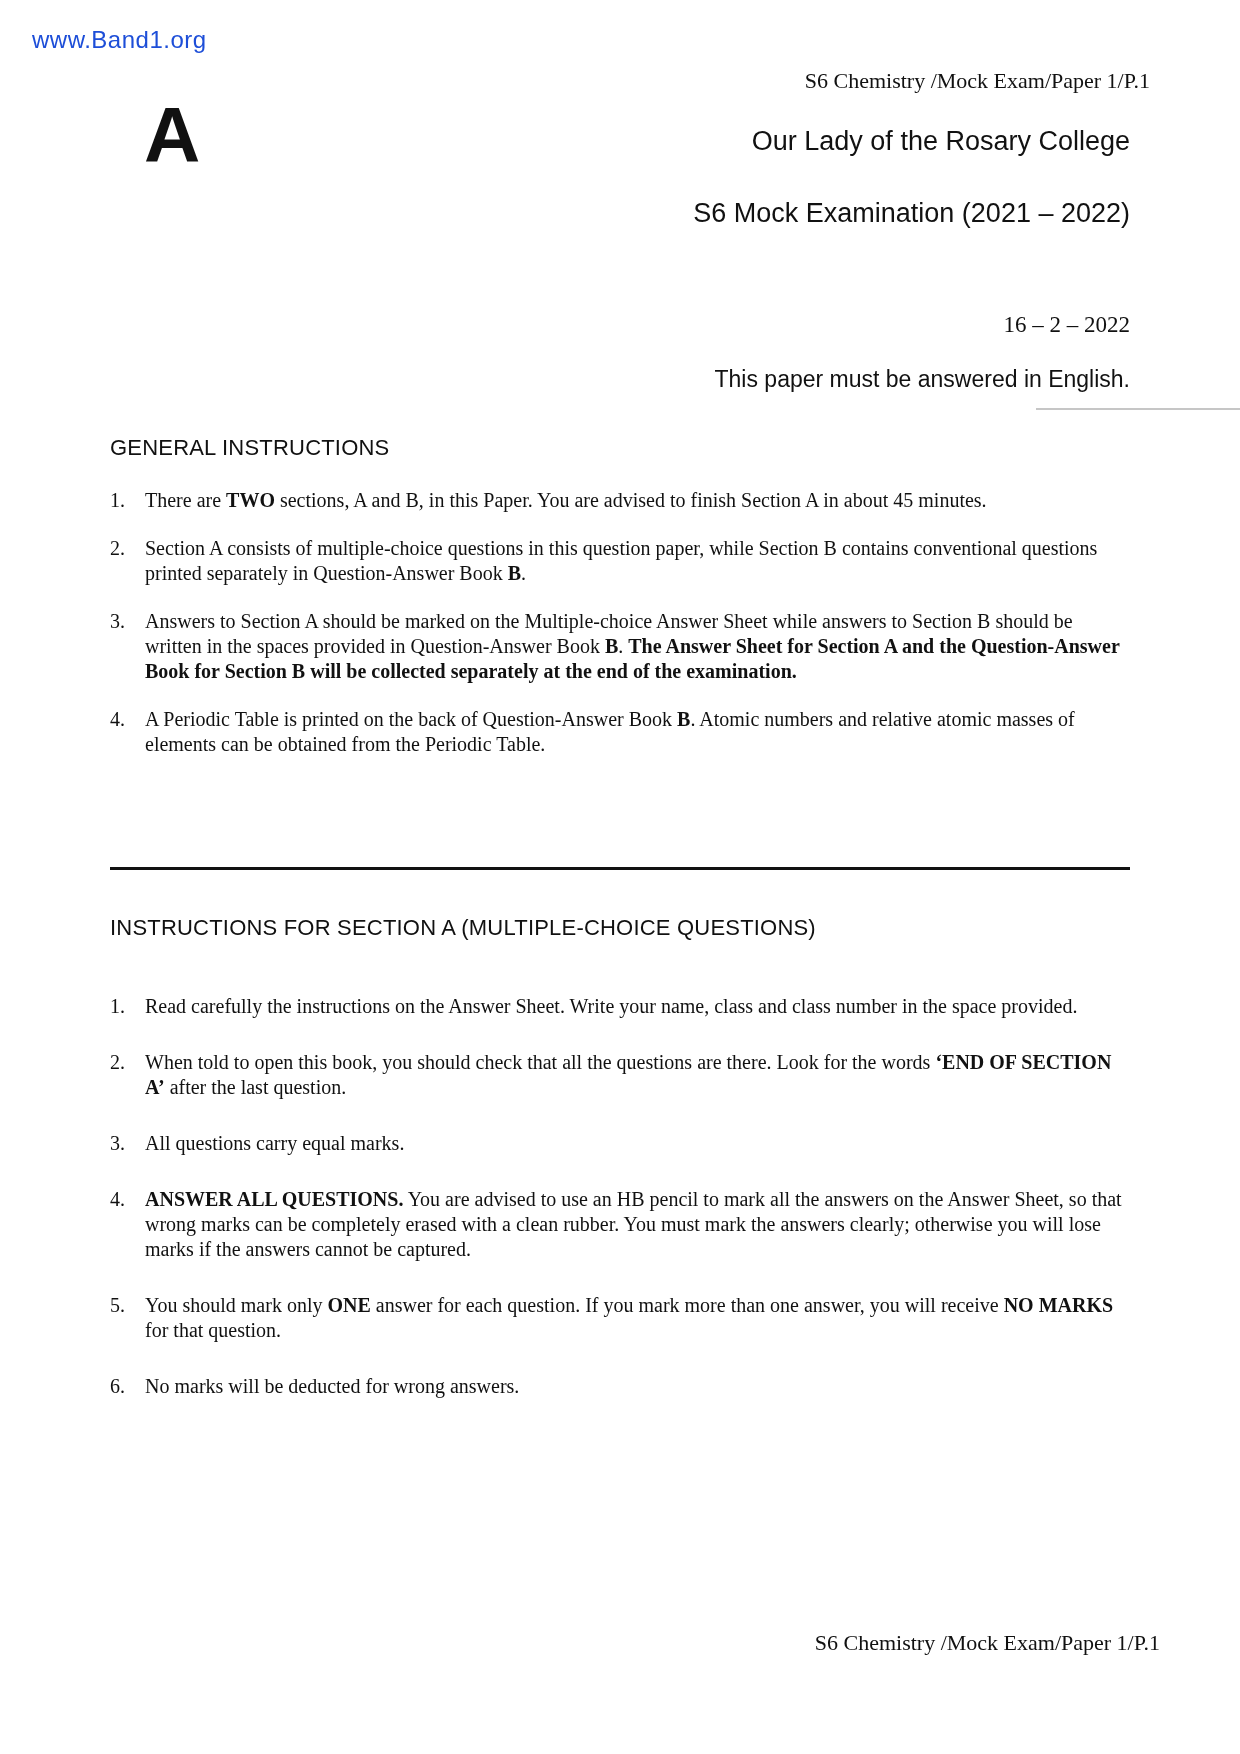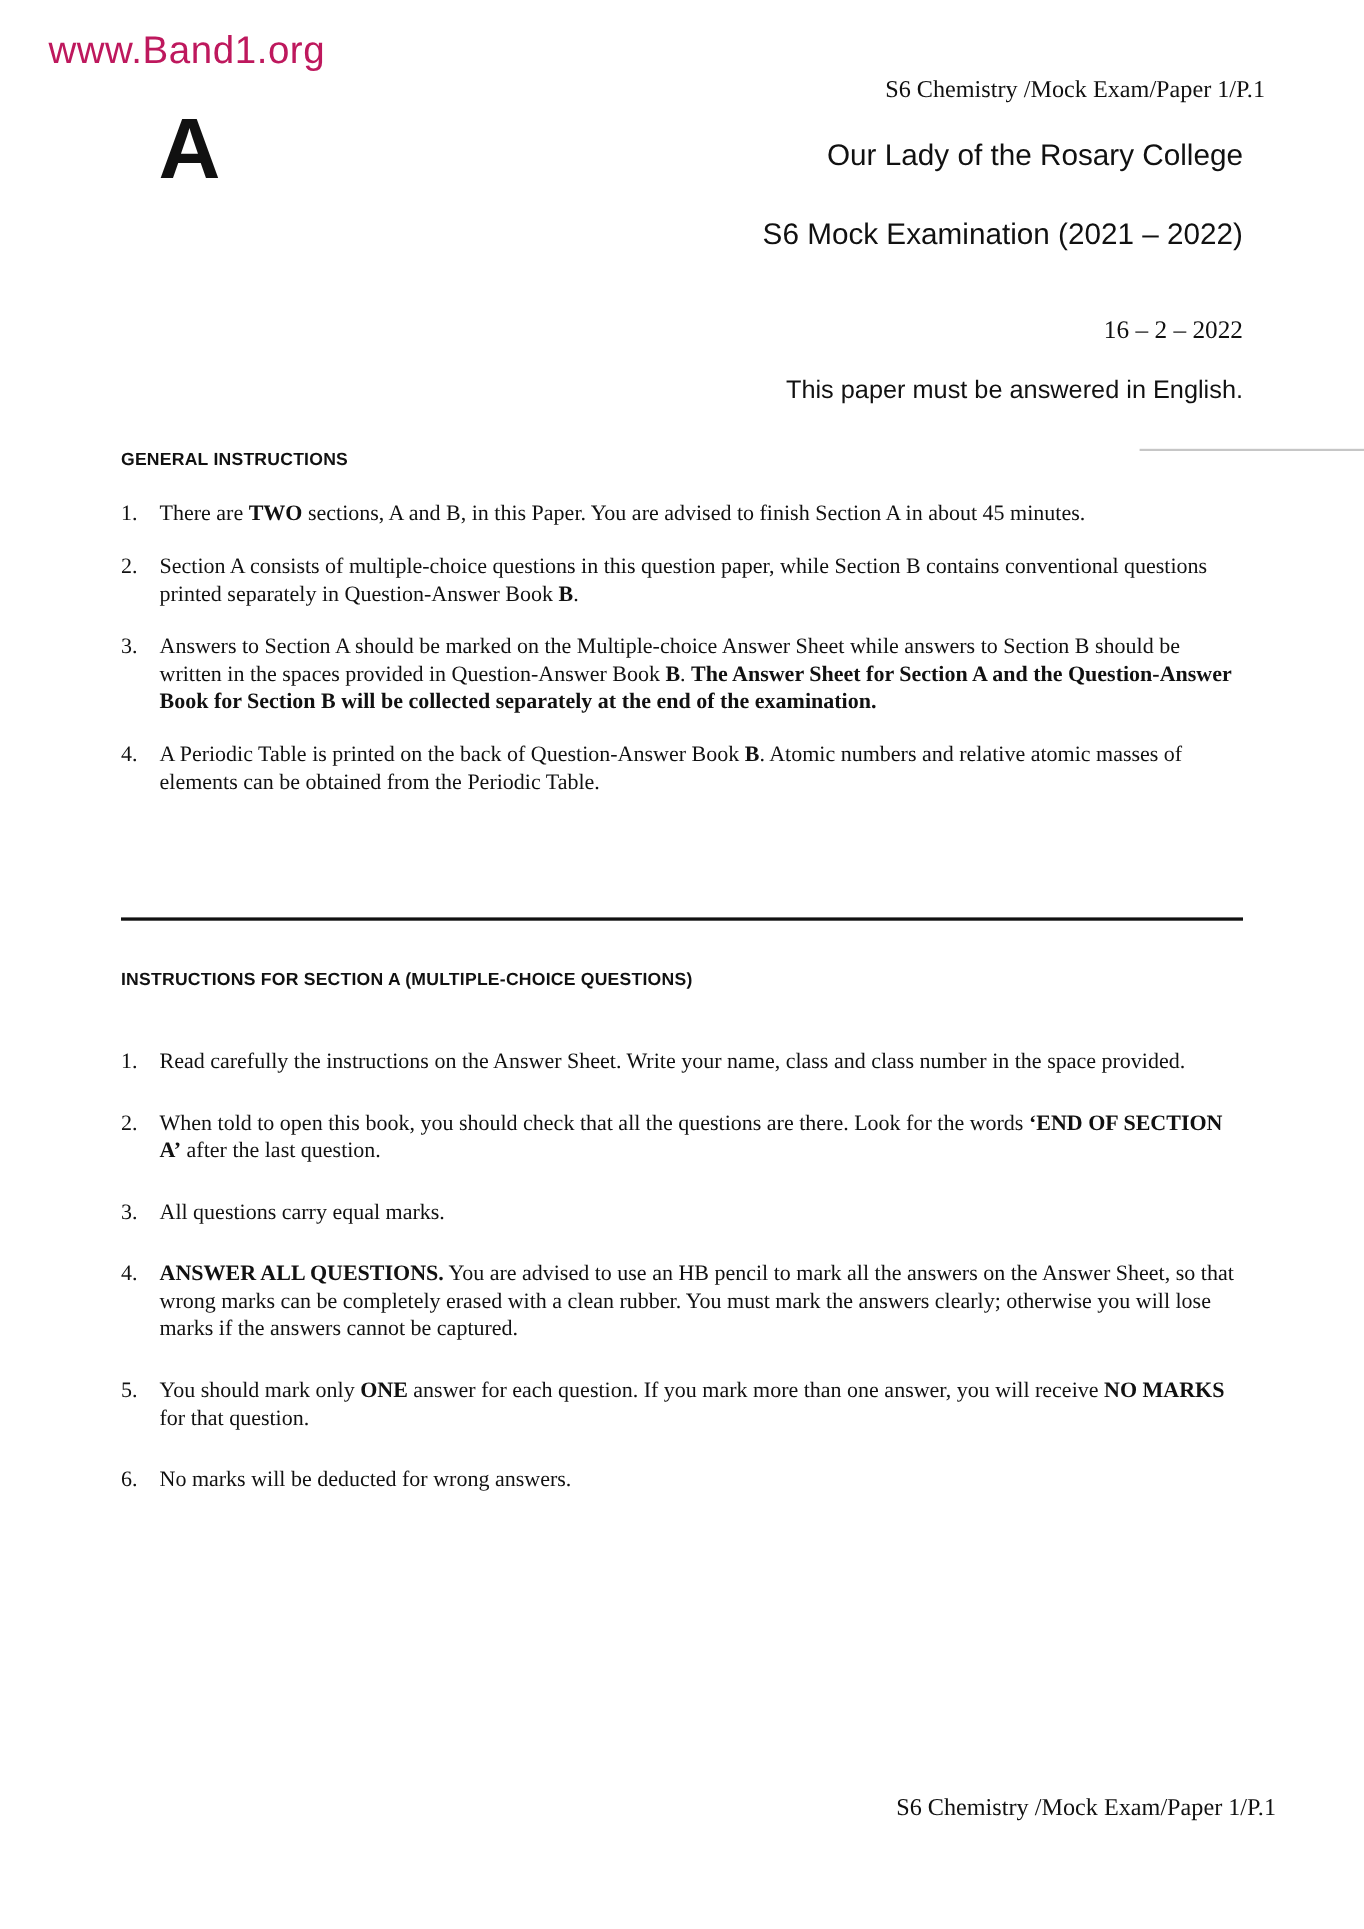--- a/index.html
+++ b/index.html
@@ -5,23 +5,23 @@
   html,body{margin:0;padding:0;background:#e8e8e8;}
   .sheet{
     position:relative;
     width:1240px;height:1754px;
     margin:0 auto;
     background:#ffffff;
     color:#111;
     overflow:hidden;
   }
   .watermark{
-    position:absolute;left:44px;top:26px;
+    position:absolute;left:32px;top:26px;
     font-family:"Liberation Sans",sans-serif;
-    font-size:35px;color:#be185d;letter-spacing:0.5px;
+    font-size:24px;color:#1d4ed8;letter-spacing:0.5px;
   }
   .header-right{
     position:absolute;top:68px;right:90px;
     font-family:"Liberation Serif",serif;
     font-size:22px;
   }
   .version-letter{
     position:absolute;left:144px;top:96px;
     font-family:"Liberation Sans",sans-serif;
     font-weight:bold;font-size:78px;line-height:78px;
@@ -40,37 +40,37 @@
     font-family:"Liberation Sans",sans-serif;
     font-size:27px;
   }
   .paper-title{
     margin-top:56px;
     font-family:"Liberation Sans",sans-serif;
     font-weight:bold;font-size:29px;
     white-space:pre;
   }
   .date-line{
-    margin-top:58px;
+    margin-top:83px;
     font-family:"Liberation Serif",serif;
     font-size:23px;
   }
   .time-line{
     margin-top:52px;
     font-family:"Liberation Sans",sans-serif;
     font-size:24px;
   }
   .lang-line{
     margin-top:28px;
     font-family:"Liberation Sans",sans-serif;
     font-size:23px;
   }
   .sec-heading{
     font-family:"Liberation Sans",sans-serif;
-    font-weight:bold;font-size:16px;
+    font-weight:normal;font-size:22px;
     letter-spacing:0.2px;
   }
   .gen-heading{margin-top:42px;}
   .list{margin-top:27px;}
   .li-row{
     display:flex;
     font-family:"Liberation Serif",serif;
     font-size:20px;line-height:25px;
   }
   .li-num{width:35px;flex:0 0 35px;}

